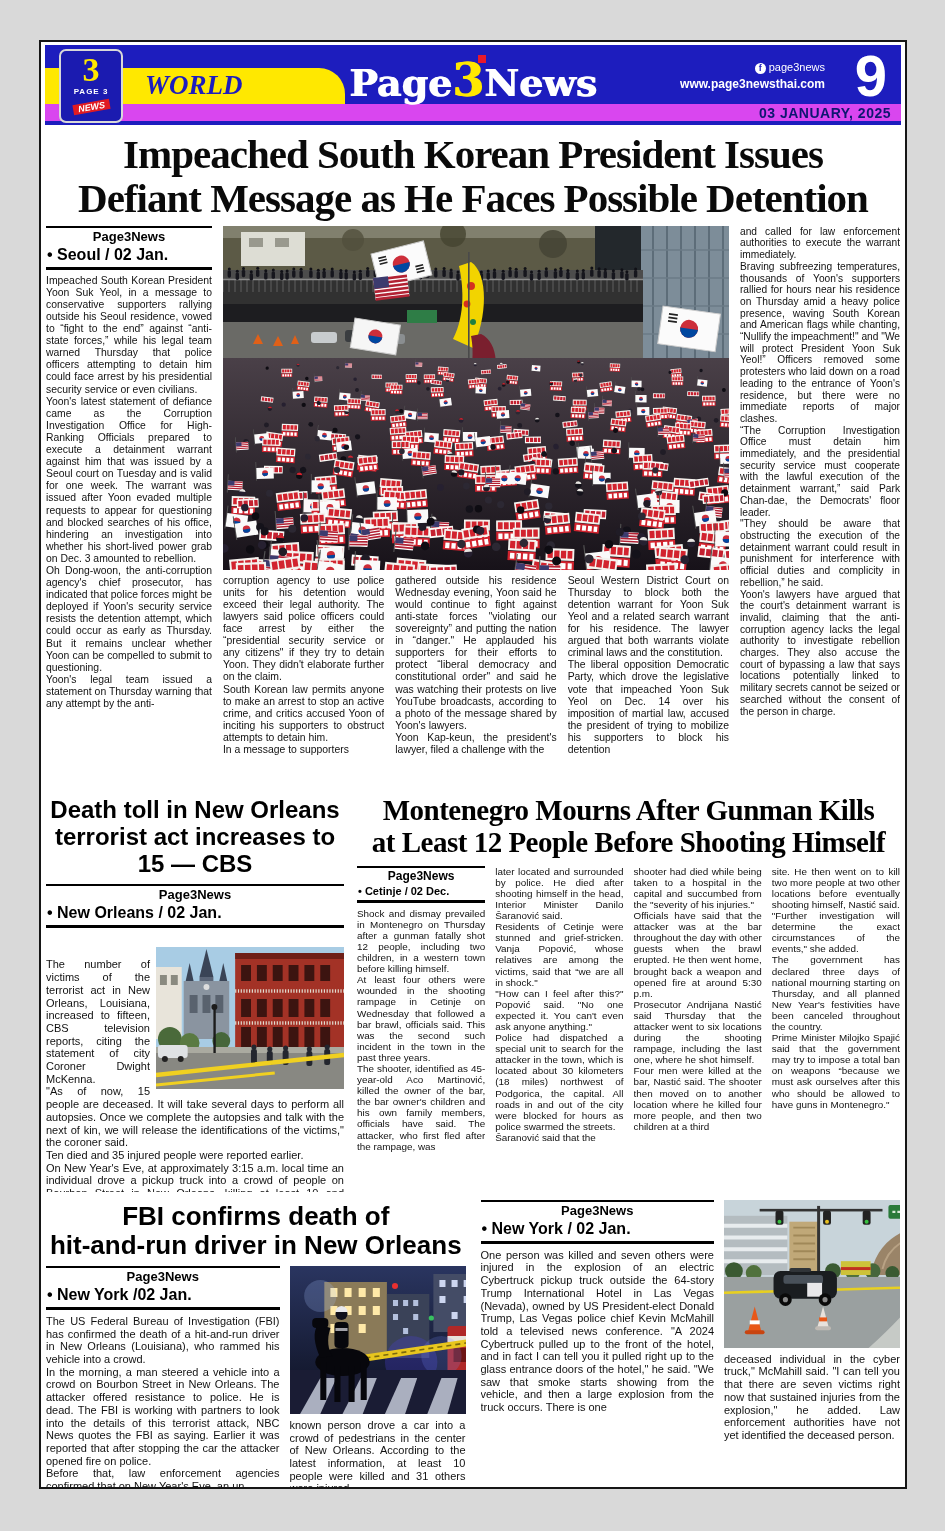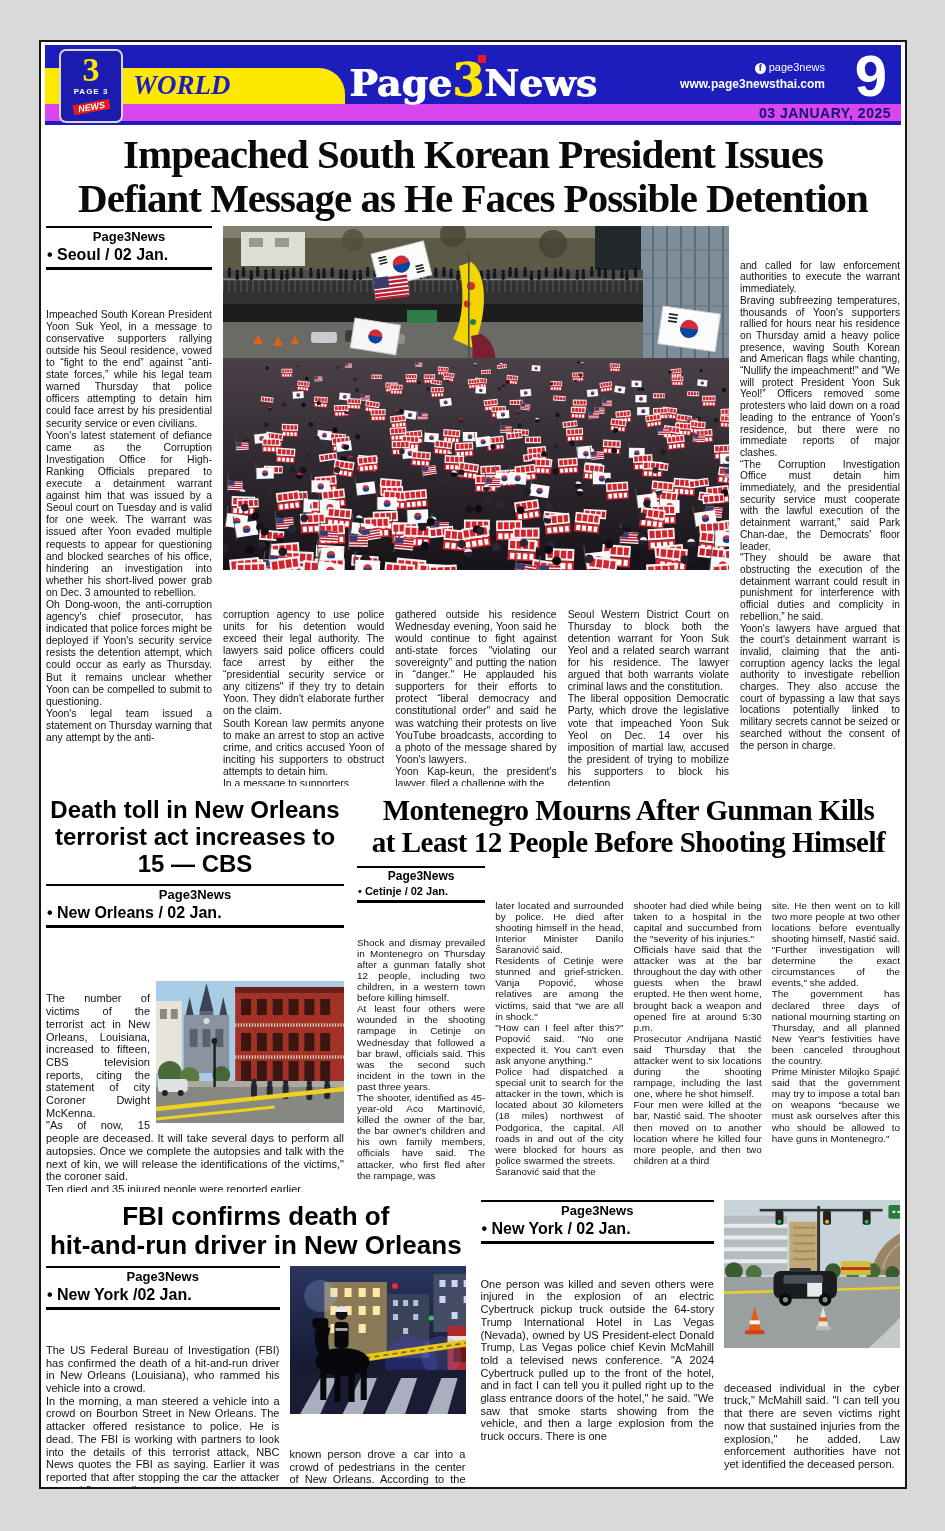--- a/index.html
+++ b/index.html
@@ -9,36 +9,36 @@
 
   
   .masthead{position:relative;height:80px;background:#1d1dbe;overflow:hidden;}
   .mh-yellow{position:absolute;left:0;bottom:17px;width:300px;height:40px;background:#ffe800;border-top-right-radius:26px;}
   .mh-datebar{position:absolute;left:0;bottom:4px;width:100%;height:17px;background:#d946ef;text-align:right;}
   .mh-date{display:inline-block;padding:1px 10px 0 0;color:#0d1670;font-weight:bold;font-size:14px;letter-spacing:.5px;}
   .logo{position:absolute;left:14px;top:4px;width:60px;height:70px;background:#1b1bb0;border:2px solid #d8d8d8;border-radius:7px;text-align:center;z-index:3;}
   .logo .l3{color:#ffe800;font-family:"Liberation Serif",serif;font-weight:bold;font-size:34px;line-height:34px;display:block;margin-top:2px;}
   .logo .lp{color:#fff;font-size:8px;font-weight:bold;display:block;letter-spacing:1px;}
   .logo .ln{display:inline-block;background:#e11b22;color:#fff;font-style:italic;font-weight:bold;font-size:9px;padding:0 5px;transform:rotate(-10deg);margin-top:2px;}
-  .world{position:absolute;left:88px;bottom:24px;font-family:"Liberation Serif",serif;font-style:italic;font-weight:bold;font-size:27px;color:#1d1dbe;z-index:2;}
+  .world{position:absolute;left:100px;bottom:24px;font-family:"Liberation Serif",serif;font-style:italic;font-weight:bold;font-size:27px;color:#1d1dbe;z-index:2;}
   .mh-title{position:absolute;left:0;right:0;top:8px;text-align:center;color:#fff;font-family:"DejaVu Serif",serif;font-weight:bold;font-size:38px;text-shadow:1px 0 #fff;z-index:1;}
   .mh-title .t3{color:#ffe800;font-size:46px;position:relative;text-shadow:1px 0 #ffe800;}
   .mh-title .tdot{position:absolute;top:2px;right:-2px;width:8px;height:8px;background:#e8192c;}
   .mh-right{position:absolute;right:76px;top:16px;text-align:right;color:#fff;z-index:2;}
   .mh-social{font-size:11px;}
   .fb{display:inline-block;width:11px;height:11px;border-radius:50%;background:#fff;color:#1d1dbe;font-weight:bold;font-size:9px;line-height:11px;text-align:center;margin-right:3px;}
   .mh-url{font-size:12px;font-weight:bold;margin-top:3px;}
   .mh-nine{position:absolute;right:14px;top:0px;font-size:58px;font-weight:bold;color:#fff;line-height:62px;z-index:2;}
 
   
   .lead-head{font-family:"Liberation Serif",serif;font-weight:bold;font-size:41px;line-height:1.07;letter-spacing:-1px;text-align:center;white-space:pre-line;margin:8px 0 5px;color:#0a0a0a;}
   .byl{border-top:2px solid #000;border-bottom:3px solid #000;padding:1px 0 2px;margin-bottom:5px;}
   .byl .ag{text-align:center;font-weight:bold;font-size:13px;}
   .byl .pl{font-weight:bold;font-size:16px;padding:2px 0 1px 1px;}
-  .bt{font-size:10.4px;line-height:12.1px;text-align:justify;white-space:pre-line;overflow:hidden;color:#111;margin-top:34px;}
+  .bt{font-size:10.4px;line-height:12.1px;text-align:justify;white-space:pre-line;overflow:hidden;color:#111;}
 
   .lead-row{display:flex;gap:11px;height:560px;margin:0 1px;}
   .lead-col1{width:168px;display:flex;flex-direction:column;}
   .lead-col1 .bt{flex:1;}
   .lead-center{width:506px;display:flex;flex-direction:column;}
   .lead-photo{width:506px;height:344px;background:#333;}
   .lead-subcols{display:flex;gap:11px;flex:1;margin-top:5px;overflow:hidden;}
   .lead-subcols .bt{flex:1;}
   .lead-col5{width:162px;}
   .lead-col5 .bt{height:100%;font-size:10.2px;line-height:11.7px;}
@@ -3753,21 +3753,21 @@
 On New Year's Eve, at approximately 3:15 a.m. local time an individual drove a pickup truck into a crowd of people on Bourbon Street in New Orleans, killing at least 10 and injuring 35 others. After hitting the crowd, he exited the vehicle and fired upon local law enforcement. Law enforcement returned fire and the subject was pronounced deceased at the scene, the FBI said.</span>
         </div>
       </div>
       <div class="mont">
         <h2>Montenegro Mourns After Gunman Kills
 at Least 12 People Before Shooting Himself</h2>
         <div class="mont-cols">
           <div class="mcol">
             <div class="byl">
               <div class="ag">Page3News</div>
-              <div class="pl">• Cetinje  /  02 Jan.</div>
+              <div class="pl">• Cetinje  /  02 Dec.</div>
             </div>
             <div class="bt">Shock and dismay prevailed in Montenegro on Thursday after a gunman fatally shot 12 people, including two children, in a western town before killing himself.
 At least four others were wounded in the shooting rampage in Cetinje on Wednesday that followed a bar brawl, officials said. This was the second such incident in the town in the past three years.
 The shooter, identified as 45-year-old Aco Martinović, killed the owner of the bar, the bar owner's children and his own family members, officials have said. The attacker, who first fled after the rampage, was</div>
           </div>
           <div class="mcol bt">later located and surrounded by police. He died after shooting himself in the head, Interior Minister Danilo Šaranović said.
 Residents of Cetinje were stunned and grief-stricken. Vanja Popović, whose relatives are among the victims, said that “we are all in shock."
 "How can I feel after this?" Popović said. "No one expected it. You can't even ask anyone anything."
 Police had dispatched a special unit to search for the attacker in the town, which is located about 30 kilometers (18 miles) northwest of Podgorica, the capital. All roads in and out of the city were blocked for hours as police swarmed the streets.
 Šaranović said that the</div>

